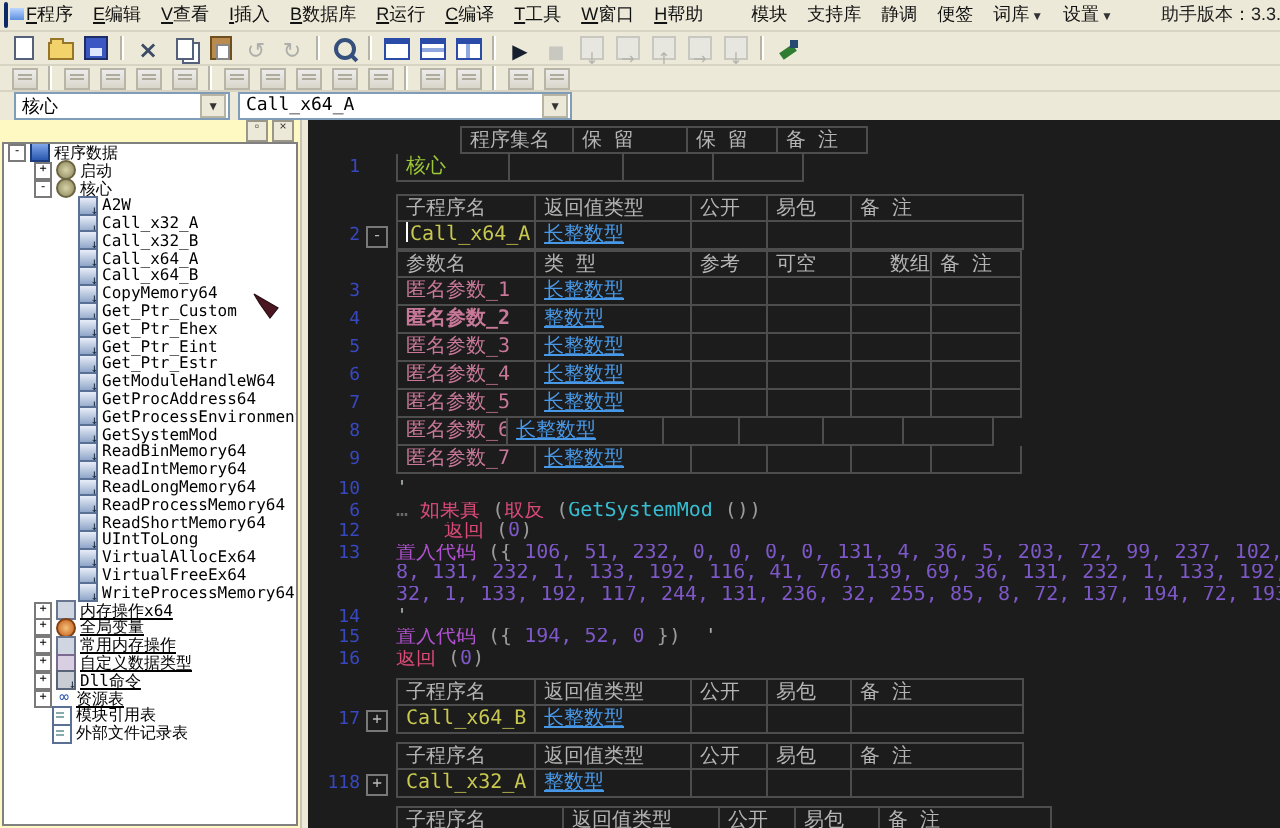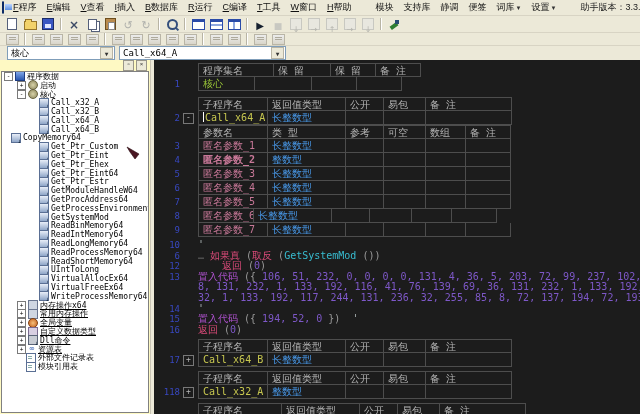--- a/index.html
+++ b/index.html
@@ -92,21 +92,21 @@
   .ed-line{display:flex;align-items:stretch;}
   .gut{width:44px;flex:none;display:flex;align-items:center;}
   .gnum{width:26px;text-align:right;font-size:9px;color:var(--linenum);flex:none;}
   .gfold{width:9px;height:9px;margin-left:3px;flex:none;border:1px solid #787878;
          font:8px/7px "DejaVu Sans Mono",monospace;color:#b8b8b8;text-align:center;background:#1c1c1c;}
   .cells{display:flex;}
   .cell{height:14px;border:1px solid #4d4d4d;border-left:none;box-sizing:border-box;
         font-size:10px;line-height:13px;padding-left:4px;overflow:hidden;white-space:nowrap;color:#b4b4b4;}
   .cell.first{border-left:1px solid #4d4d4d;}
   .row2 .cell{border-top:none;}
-  .c-asm{color:var(--asm);} .c-name{color:var(--name);} .c-type{color:var(--type);} .c-param{color:var(--param);}
+  .c-asm{color:var(--asm);} .c-name{color:var(--name);} .c-type{color:var(--type);text-decoration:underline;} .c-param{color:var(--param);}
   .codeln{height:10.6px;font-size:10px;line-height:10.6px;white-space:pre;overflow:hidden;flex:1;}
   .s-kw{color:var(--kw);} .s-kw2{color:var(--kw2);} .s-fn{color:var(--fn);} .s-num{color:var(--num);}
   .s-pn{color:var(--pn);} .s-comment{color:var(--comment);} .s-dots{color:#6a6a6a;}
   .caret{display:inline-block;width:1px;height:10px;background:#fff;margin-right:1px;vertical-align:-1px;}
   #mousecursor{position:absolute;left:126px;top:86px;z-index:9;}
 </style>
 </head>
 <body>
 
 <div id="menubar">
@@ -277,61 +277,61 @@
           <span class="lbl">启动</span>
         </div>
         <div class="trow" style="padding-left: 15px;">
           <span class="exp">-</span>
           <span class="tico t-gear"></span>
           <span class="lbl">核心</span>
         </div>
         <div class="trow" style="padding-left: 28px;">
           <span style="width: 9px; flex: 0 0 auto;"></span>
           <span class="tico t-cmd"></span>
+          <span class="lbl">A2W</span>
+        </div>
+        <div class="trow" style="padding-left: 28px;">
+          <span style="width: 9px; flex: 0 0 auto;"></span>
+          <span class="tico t-cmd"></span>
           <span class="lbl">Call_x32_A</span>
         </div>
         <div class="trow" style="padding-left: 28px;">
           <span style="width: 9px; flex: 0 0 auto;"></span>
           <span class="tico t-cmd"></span>
           <span class="lbl">Call_x32_B</span>
         </div>
         <div class="trow" style="padding-left: 28px;">
           <span style="width: 9px; flex: 0 0 auto;"></span>
           <span class="tico t-cmd"></span>
           <span class="lbl">Call_x64_A</span>
         </div>
         <div class="trow" style="padding-left: 28px;">
           <span style="width: 9px; flex: 0 0 auto;"></span>
           <span class="tico t-cmd"></span>
           <span class="lbl">Call_x64_B</span>
         </div>
-        <div class="trow" style="">
+        <div class="trow" style="padding-left: 28px;">
           <span style="width: 9px; flex: 0 0 auto;"></span>
           <span class="tico t-cmd"></span>
           <span class="lbl">CopyMemory64</span>
         </div>
         <div class="trow" style="padding-left: 28px;">
           <span style="width: 9px; flex: 0 0 auto;"></span>
           <span class="tico t-cmd"></span>
           <span class="lbl">Get_Ptr_Custom</span>
         </div>
         <div class="trow" style="padding-left: 28px;">
           <span style="width: 9px; flex: 0 0 auto;"></span>
           <span class="tico t-cmd"></span>
+          <span class="lbl">Get_Ptr_Ehex</span>
+        </div>
+        <div class="trow" style="padding-left: 28px;">
+          <span style="width: 9px; flex: 0 0 auto;"></span>
+          <span class="tico t-cmd"></span>
           <span class="lbl">Get_Ptr_Eint</span>
-        </div>
-        <div class="trow" style="padding-left: 28px;">
-          <span style="width: 9px; flex: 0 0 auto;"></span>
-          <span class="tico t-cmd"></span>
-          <span class="lbl">Get_Ptr_Ehex</span>
-        </div>
-        <div class="trow" style="padding-left: 28px;">
-          <span style="width: 9px; flex: 0 0 auto;"></span>
-          <span class="tico t-cmd"></span>
-          <span class="lbl">Get_Ptr_Eint64</span>
         </div>
         <div class="trow" style="padding-left: 28px;">
           <span style="width: 9px; flex: 0 0 auto;"></span>
           <span class="tico t-cmd"></span>
           <span class="lbl">Get_Ptr_Estr</span>
         </div>
         <div class="trow" style="padding-left: 28px;">
           <span style="width: 9px; flex: 0 0 auto;"></span>
           <span class="tico t-cmd"></span>
           <span class="lbl">GetModuleHandleW64</span>
@@ -396,63 +396,63 @@
           <span class="tico t-cmd"></span>
           <span class="lbl">WriteProcessMemory64</span>
         </div>
         <div class="trow" style="padding-left: 15px;">
           <span class="exp">+</span>
           <span class="tico t-mem"></span>
           <span class="lbl ul">内存操作x64</span>
         </div>
         <div class="trow" style="padding-left: 15px;">
           <span class="exp">+</span>
+          <span class="tico t-var"></span>
+          <span class="lbl ul">全局变量</span>
+        </div>
+        <div class="trow" style="padding-left: 15px;">
+          <span class="exp">+</span>
           <span class="tico t-mem"></span>
           <span class="lbl ul">常用内存操作</span>
-        </div>
-        <div class="trow" style="padding-left: 15px;">
-          <span class="exp">+</span>
-          <span class="tico t-var"></span>
-          <span class="lbl ul">全局变量</span>
         </div>
         <div class="trow" style="padding-left: 15px;">
           <span class="exp">+</span>
           <span class="tico t-type"></span>
           <span class="lbl ul">自定义数据类型</span>
         </div>
         <div class="trow" style="padding-left: 15px;">
           <span class="exp">+</span>
           <span class="tico t-dll"></span>
           <span class="lbl ul">Dll命令</span>
         </div>
         <div class="trow" style="padding-left: 15px;">
           <span class="exp">+</span>
           <span class="tico t-res">∞</span>
           <span class="lbl ul">资源表</span>
         </div>
         <div class="trow" style="padding-left: 15px;">
           <span style="width: 9px; flex: 0 0 auto;"></span>
           <span class="tico t-doc"></span>
+          <span class="lbl">模块引用表</span>
+        </div>
+        <div class="trow" style="padding-left: 15px;">
+          <span style="width: 9px; flex: 0 0 auto;"></span>
+          <span class="tico t-doc"></span>
           <span class="lbl">外部文件记录表</span>
-        </div>
-        <div class="trow" style="padding-left: 15px;">
-          <span style="width: 9px; flex: 0 0 auto;"></span>
-          <span class="tico t-doc"></span>
-          <span class="lbl">模块引用表</span>
         </div>
       </div>
   </div>
   <div id="splitter"></div>
   <div id="editor" style="--kw: #d84a78; --kw2: #b052d0; --fn: #38bcd0; --num: #7e58c8; --pn: #9a9a9a; --comment: #a8b0b0; --name: #c8c850; --asm: #9cc838; --type: #4898e8; --param: #c87898; --linenum: #3848c0;">
       <div class="ed-line">
         <div class="gut">
           <span class="gnum"></span>
         </div>
         <div class="cells">
-          <div class="cell first" style="width: 76px;">程序集名</div>
+          <div class="cell first" style="width: 57px; margin-left: 32px;">程序集名</div>
           <div class="cell" style="width: 57px;">保 留</div>
           <div class="cell" style="width: 45px;">保 留</div>
           <div class="cell" style="width: 45px;">备 注</div>
         </div>
       </div>
       <div class="ed-line row2">
         <div class="gut">
           <span class="gnum">1</span>
         </div>
         <div class="cells">
@@ -490,21 +490,21 @@
       </div>
       <div class="ed-line">
         <div class="gut">
           <span class="gnum"></span>
         </div>
         <div class="cells">
           <div class="cell first" style="width: 70px;">参数名</div>
           <div class="cell" style="width: 78px;">类 型</div>
           <div class="cell" style="width: 38px;">参考</div>
           <div class="cell" style="width: 42px;">可空</div>
-          <div class="cell" style="width: 40px;">数组</div>
+          <div class="cell" style="width: 40px; text-align: right;">数组</div>
           <div class="cell" style="width: 45px;">备 注</div>
         </div>
       </div>
       <div class="ed-line row2">
         <div class="gut">
           <span class="gnum">3</span>
         </div>
         <div class="cells">
           <div class="cell first c-param" style="width: 70px;">匿名参数_1</div>
           <div class="cell c-type" style="width: 78px;">长整数型</div>

